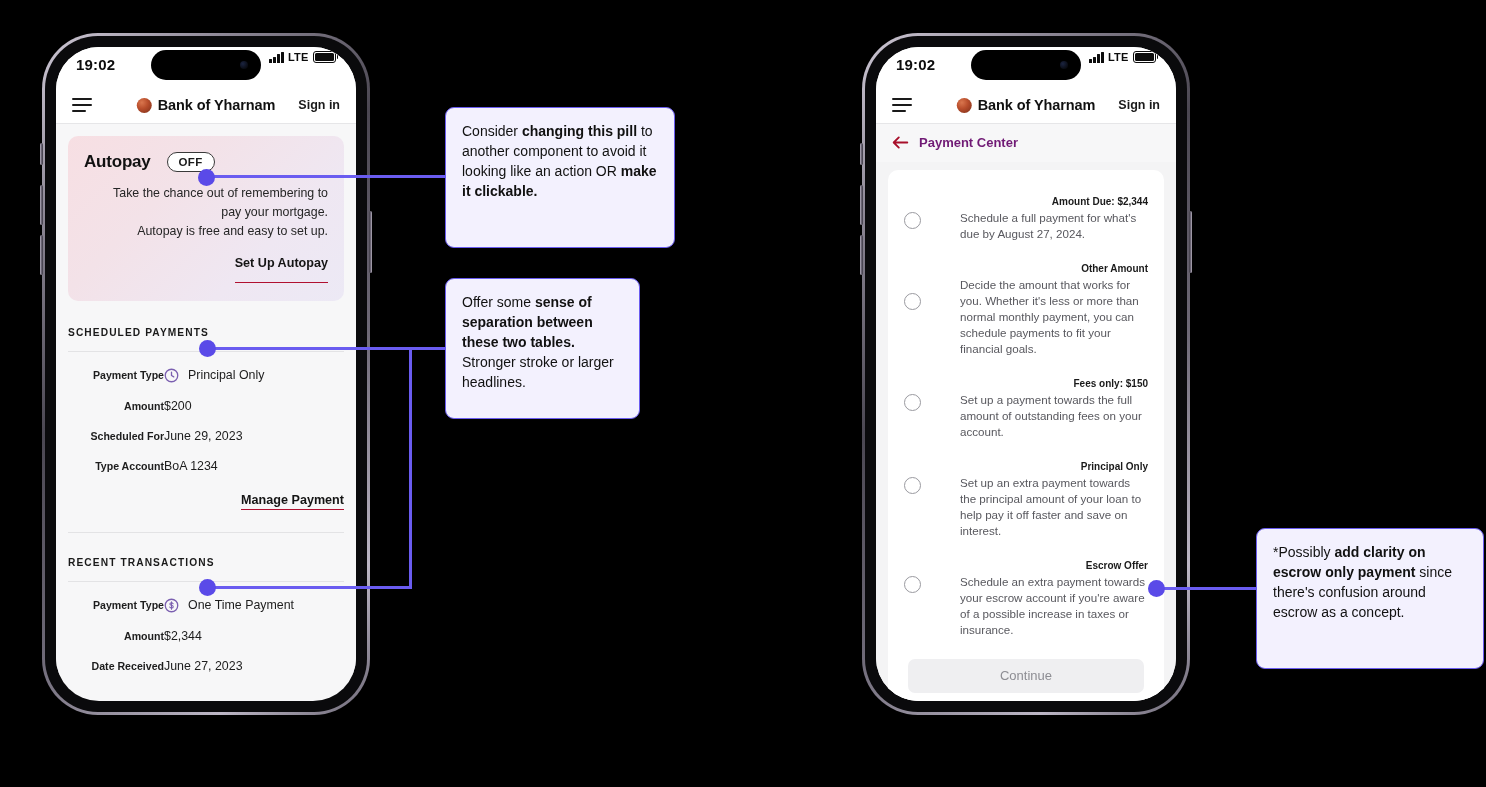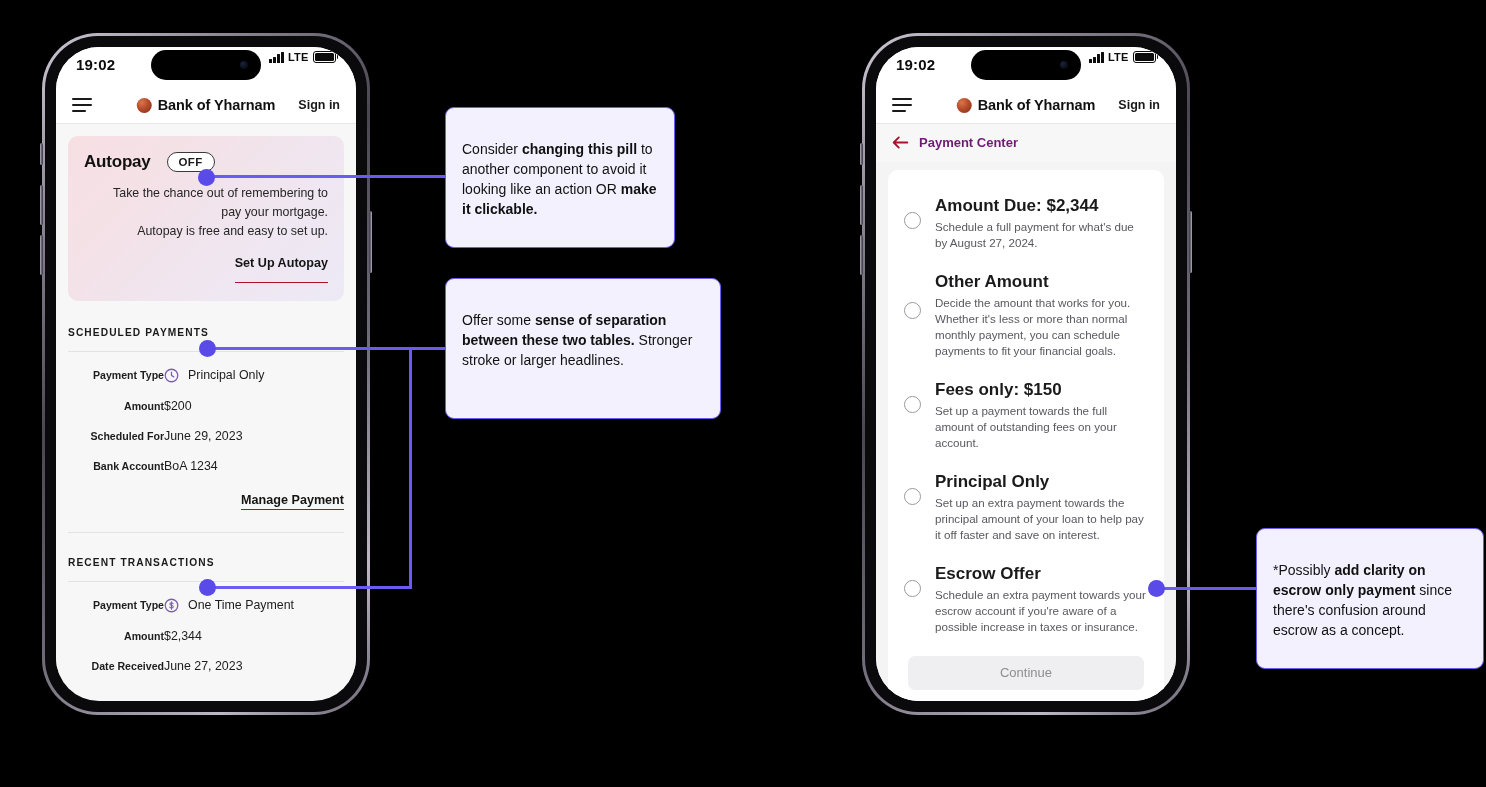--- a/index.html
+++ b/index.html
@@ -85,28 +85,28 @@
     color:#151515; border-bottom:1.5px solid #b01030; padding-bottom:2px; }
 
   
   .body-right { background:#f4f4f5; height:100%; }
   .pc-bar { display:flex; align-items:center; gap:10px; padding:11px 16px 12px; background:#f7f7f8; }
   .pc-title { font-size:13px; font-weight:700; color:#701a75; }
   .pc-card { margin:8px 12px 0; background:#fff; border-radius:10px; padding:26px 16px 14px; }
   .opt { display:flex; gap:14px; margin-bottom:21px; }
   .radio { width:17px; height:17px; flex:0 0 17px; border-radius:50%;
     border:1.6px solid #9a9aa0; background:#fff; margin-top:16px; }
-  .opt-title { font-size:17px; font-weight:700; color:#1a1a1a; margin-bottom:3px; }
-  .opt-desc { font-size:11.6px; line-height:1.38; color:#58585e; }
+  .opt-title { font-size:10px; font-weight:700; color:#1a1a1a; margin-bottom:3px;text-align:right; }
+  .opt-desc { font-size:11.6px; line-height:1.38; color:#58585e;margin-left:25px; }
   .continue { margin:2px 4px 0; height:34px; border-radius:7px; background:#efeff1;
     display:flex; align-items:center; justify-content:center; font-size:13px; color:#8d8d93; }
 
   
   .anno { position:absolute; background:#f3f1fe; border:1.6px solid #6a5cf0;
-    border-radius:9px; padding:32px 16px; font-size:14px; line-height:1.42; color:#111; }
+    border-radius:9px; padding:14px 16px; font-size:14px; line-height:1.42; color:#111; }
   .anno b { font-weight:700; }
   .conn { position:absolute; background:#6a5cf0; }
   .dot { position:absolute; width:17px; height:17px; border-radius:50%; background:#5a4ae8; }
 </style>
 </head>
 <body>
 
 <div class="stage">
 
   <div class="phone" id="phone-left" style="left:42px; top:33px; width:328px; height:682px;">
@@ -185,21 +185,21 @@
         </div>
         <div class="kv">
           <div class="k">Amount</div>
           <div class="v">$200</div>
         </div>
         <div class="kv">
           <div class="k">Scheduled For</div>
           <div class="v">June 29, 2023</div>
         </div>
         <div class="kv">
-          <div class="k">Bank Account</div>
+          <div class="k">Type Account</div>
           <div class="v">BoA 1234</div>
         </div>
 
         <div><span class="manage-link">Manage Payment</span></div>
         <div class="rule" style="margin-top:22px"></div>
 
         <div class="sect-head" style="margin-top:24px">
           <div class="sect-label">RECENT TRANSACTIONS</div>
         </div>
         <div class="rule"></div>
@@ -337,17 +337,17 @@
 
   <div class="conn" style="left:409px; top:347px; width:3px; height:242px;"></div>
 
   <div class="conn" style="left:409px; top:347px; width:38px; height:3px;"></div>
 
   <div class="conn" style="left:1158px; top:587px; width:100px; height:3px;"></div>
   <div class="dot" style="left:1148px; top:580px;"></div>
 
   <div class="anno" id="anno-0" style="left:445px; top:107px; width:230px; height:141px;"><span>Consider </span><b>changing this pill</b><span> to another component to avoid it looking like an action OR </span><b>make it clickable.</b></div>
 
-  <div class="anno" id="anno-1" style="left:445px; top:278px; width:276px; height:141px;"><span>Offer some </span><b>sense of separation between these two tables.</b><span> Stronger stroke or larger headlines.</span></div>
+  <div class="anno" id="anno-1" style="left:445px; top:278px; width:195px; height:141px;"><span>Offer some </span><b>sense of separation between these two tables.</b><span> Stronger stroke or larger headlines.</span></div>
 
   <div class="anno" id="anno-2" style="left:1256px; top:528px; width:228px; height:141px;"><span>*Possibly </span><b>add clarity on escrow only payment</b><span> since there's confusion around escrow as a concept.</span></div>
 
 </div>
 
 </body></html>

